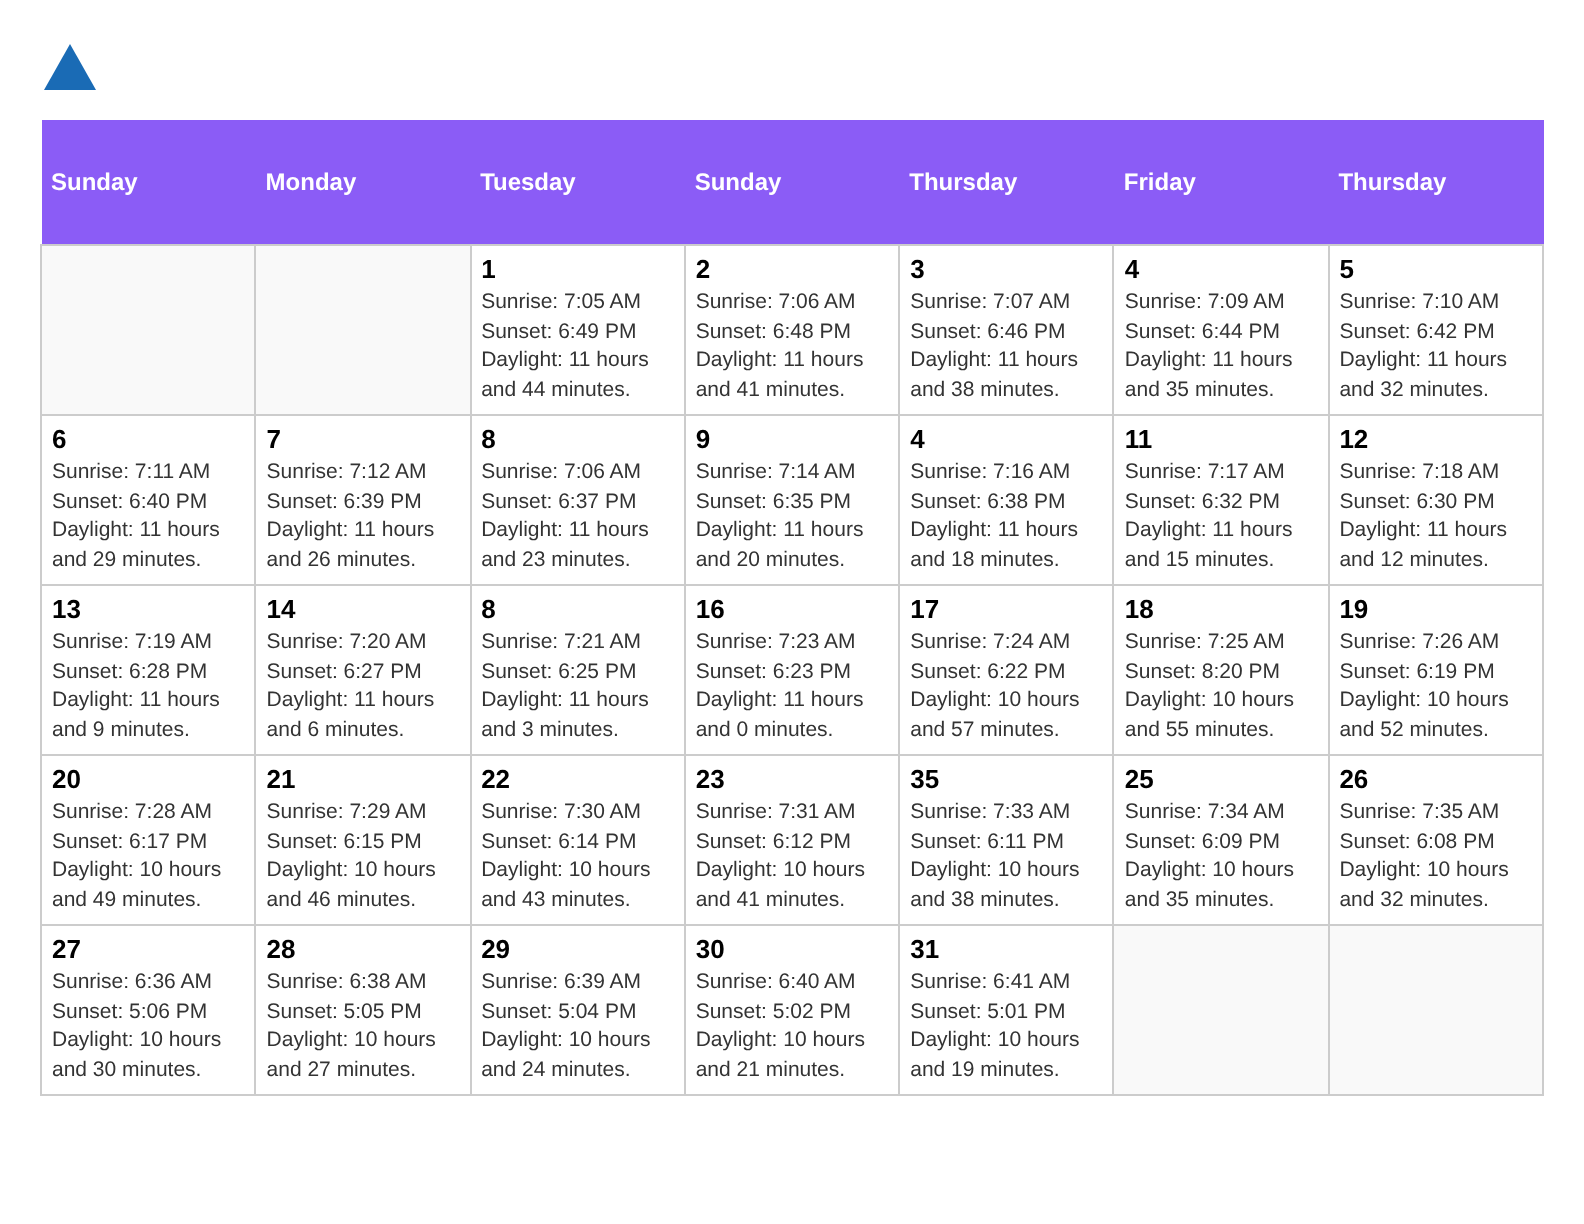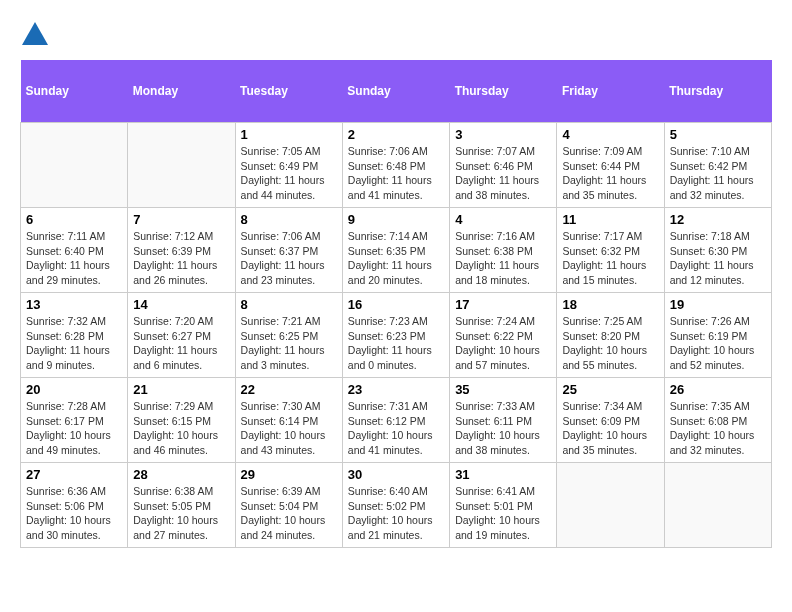--- a/index.html
+++ b/index.html
@@ -199,21 +199,21 @@
         <td>
           <span class="day-number">12</span>
           <div class="day-info">Sunrise: 7:18 AM
 Sunset: 6:30 PM
 Daylight: 11 hours and 12 minutes.</div>
         </td>
       </tr>
       <tr class="week-row">
         <td>
           <span class="day-number">13</span>
-          <div class="day-info">Sunrise: 7:32 AM
+          <div class="day-info">Sunrise: 7:19 AM
 Sunset: 6:28 PM
 Daylight: 11 hours and 9 minutes.</div>
         </td>
         <td>
           <span class="day-number">14</span>
           <div class="day-info">Sunrise: 7:20 AM
 Sunset: 6:27 PM
 Daylight: 11 hours and 6 minutes.</div>
         </td>
         <td>

